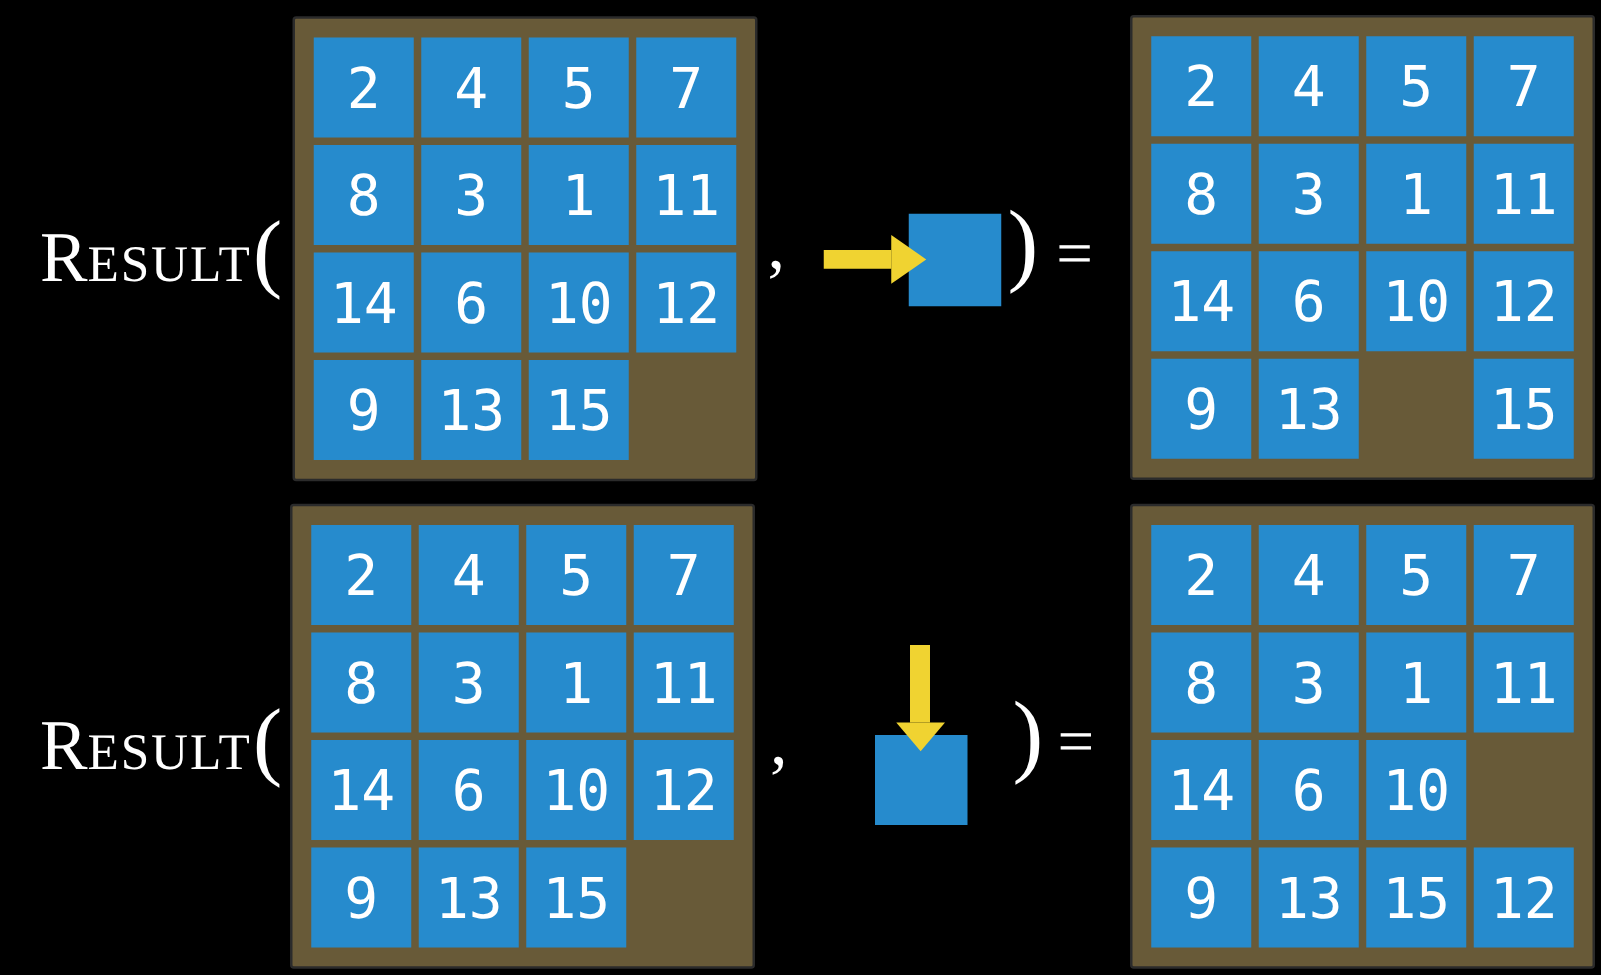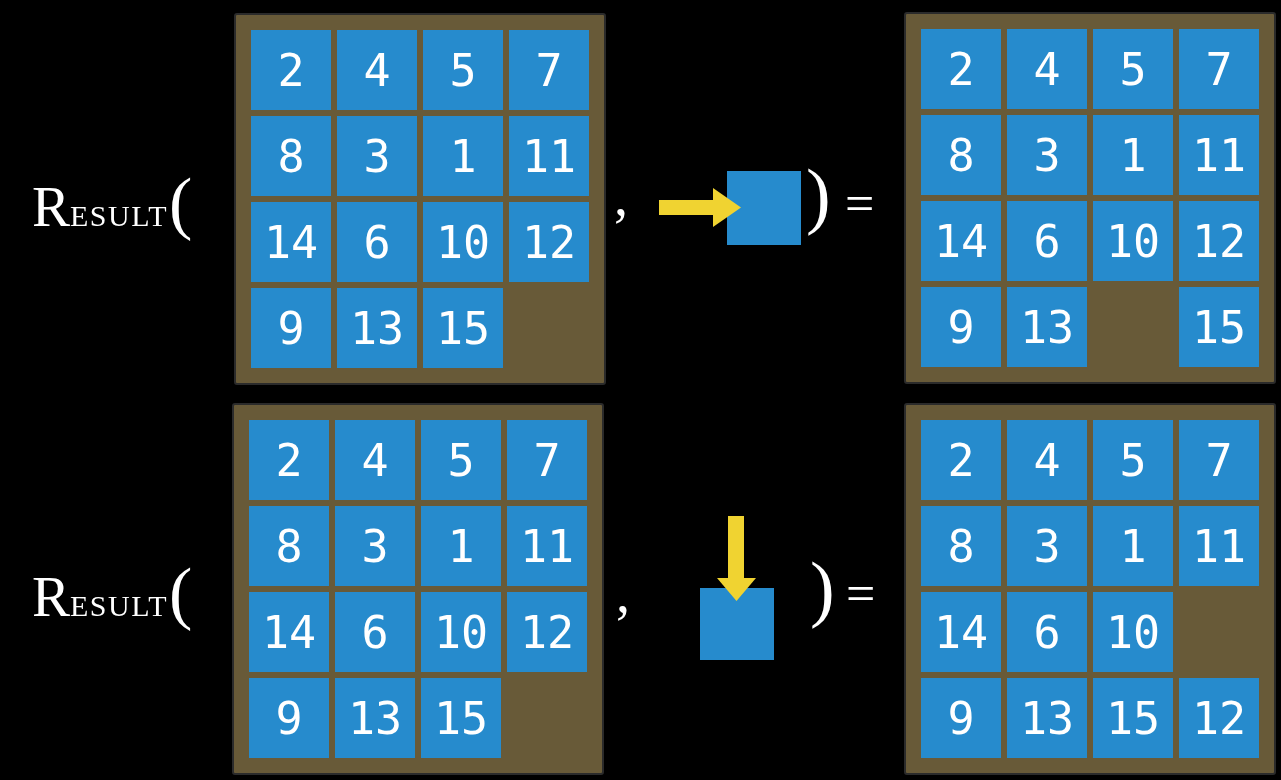--- a/index.html
+++ b/index.html
@@ -23,21 +23,21 @@
   }
   .abs { position: absolute; }
   .result-label {
     display: inline-flex;
     align-items: baseline;
     color: var(--color-formula-text);
     line-height: 1;
     white-space: nowrap;
   }
   .result-label .cap   { font-size: 57px; }
-  .result-label .rest  { font-size: 30px; letter-spacing: 1.5px; }
+  .result-label .rest  { font-size: 41px; letter-spacing: 1.5px; }
   .result-label .paren { font-size: 70px; font-weight: 400; margin-left: 1px; }
   .comma {
     color: var(--color-formula-text);
     font-size: 56px;
     line-height: 1;
   }
   .closeeq-paren {
     color: var(--color-formula-text);
     font-size: 74px;
     line-height: 1;

